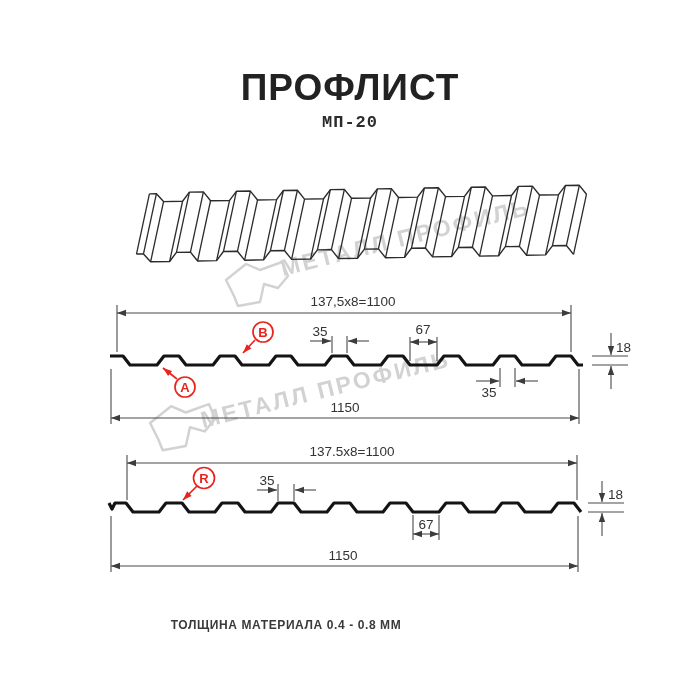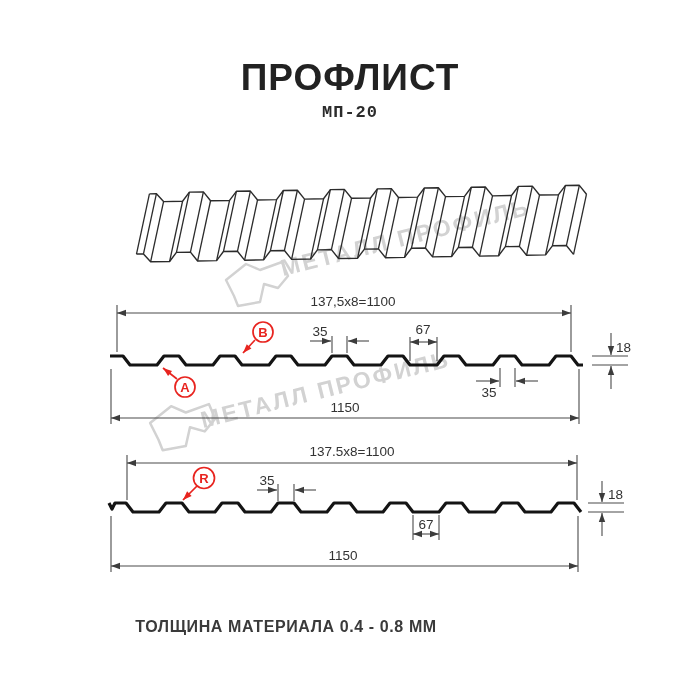--- a/index.html
+++ b/index.html
@@ -1,24 +1,24 @@
 <!DOCTYPE html>
 <html><head>
 <meta charset="utf-8">
 <style>
   html,body{margin:0;padding:0;}
   body{
     width:700px;height:700px;position:relative;background:#ffffff;
     font-family:"Liberation Sans", sans-serif;overflow:hidden;
   }
-  .hdr{position:absolute;left:0;top:58px;width:700px;text-align:center;}
+  .hdr{position:absolute;left:0;top:68px;width:700px;text-align:center;}
   .title{font-size:37px;font-weight:800;letter-spacing:1px;color:#222;line-height:1.1;}
   .subtitle{font-size:17px;font-weight:700;letter-spacing:1px;color:#2b2b2b;margin-top:4px;font-family:Liberation Mono, monospace;}
   .footer{position:absolute;left:0;top:618px;width:572px;text-align:center;
-    font-size:16px;font-weight:600;letter-spacing:.6px;color:#3a3a3a;}
+    font-size:12px;font-weight:600;letter-spacing:.6px;color:#3a3a3a;}
   svg{position:absolute;left:0;top:0;}
   .wmtxt{font-size:23px;font-weight:700;letter-spacing:2.5px;fill:#d2d2d2;}
   .wmlogo{fill:none;stroke:#d2d2d2;stroke-width:2.4px;stroke-linejoin:round;}
   .p3d{fill:none;stroke:#2b2b2b;stroke-width:1.4px;stroke-linejoin:round;}
   .conn line{stroke:#2b2b2b;stroke-width:1.3px;}
   .prof{fill:none;stroke:#141414;stroke-width:3.2px;stroke-linejoin:round;}
   .dl{stroke:#4a4a4a;stroke-width:1.1px;fill:none;}
   .dim{font-size:13.5px;fill:#333;}
   .mid{text-anchor:middle;}
   .red{stroke:#e8241f;stroke-width:1.7px;fill:none;}

